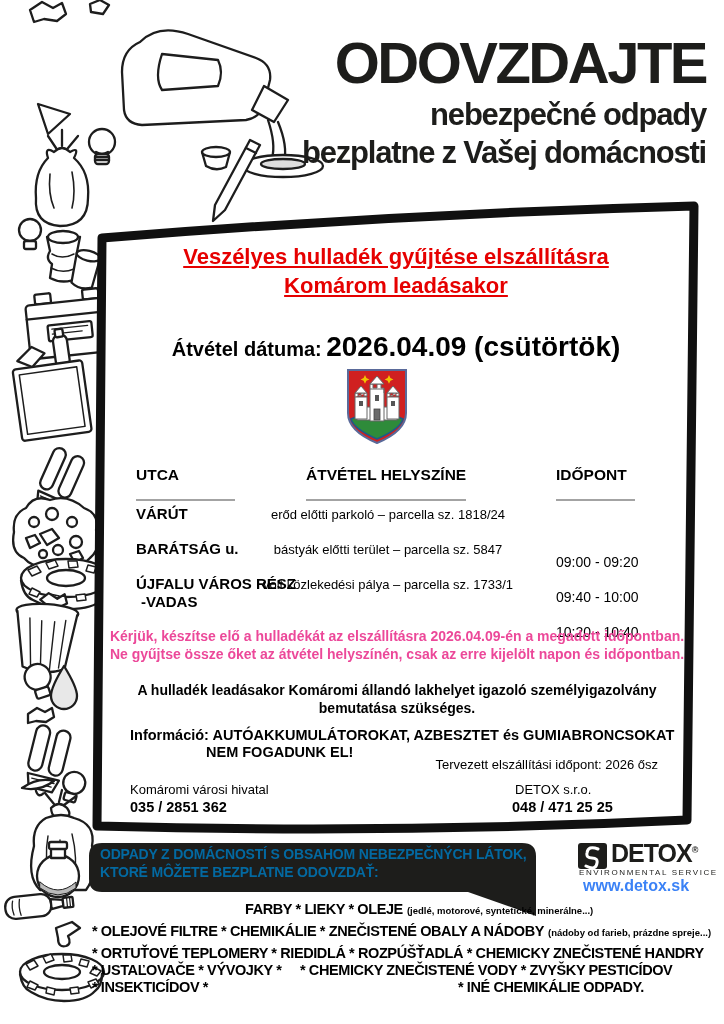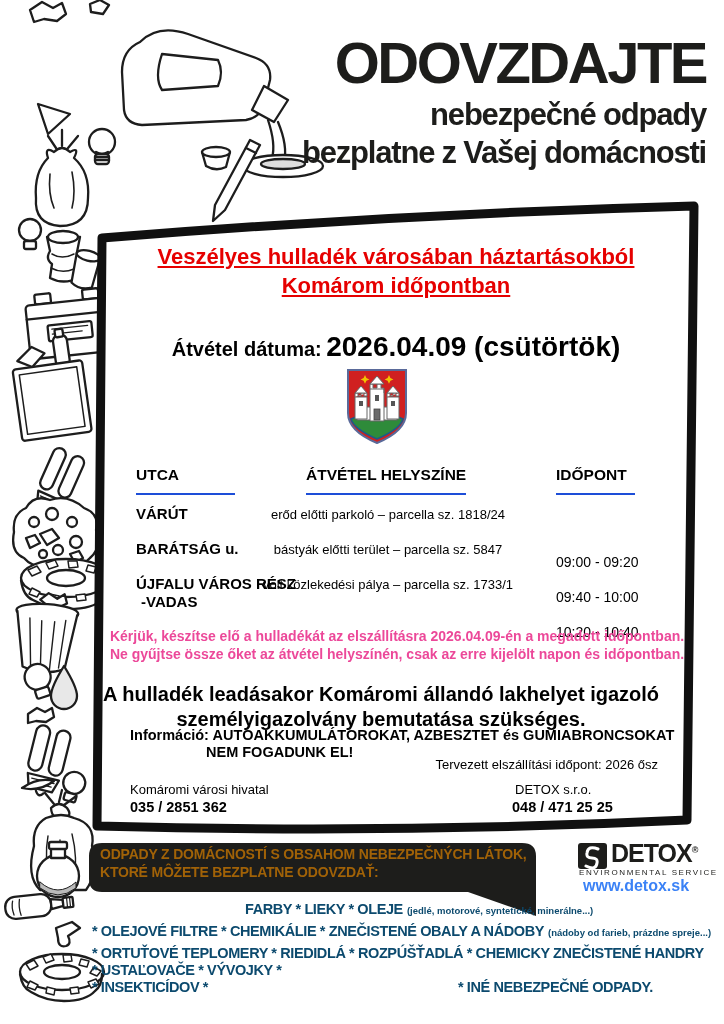--- a/index.html
+++ b/index.html
@@ -10,41 +10,41 @@
   .hdr{right:18px;top:34px;text-align:right;color:#1d1d1b;line-height:1;}
   .hdr-t{font-size:58px;font-weight:700;letter-spacing:-2.5px;}
   .hdr-s{font-size:31px;font-weight:700;letter-spacing:-1.2px;margin-top:7px;}
   
   .n-title{left:100px;top:243px;width:592px;text-align:center;color:#e60000;
            font-weight:700;font-size:22px;line-height:1.3;}
   .n-title div{text-decoration:underline;}
   .n-date{left:100px;top:331px;width:592px;text-align:center;white-space:nowrap;}
   .n-date .lbl{font-size:20px;font-weight:700;text-align:center;}
   .n-date .val{font-size:28px;font-weight:700;}
-  .th{font-weight:700;font-size:15.5px;border-bottom:2px solid #1d4ed8;padding-bottom:9px;display:inline-block;}
+  .th{font-weight:700;font-size:15.5px;border-bottom:2px solid #a3a3a3;padding-bottom:15px;display:inline-block;}
   .street{font-weight:700;font-size:15px;white-space:nowrap;}
   .loc{font-size:13px;width:280px;text-align:center;white-space:nowrap;}
   .time{font-size:14px;white-space:nowrap;margin-top:48px;}
   .warn-red{left:104px;top:627px;width:586px;text-align:center;color:#ec4899;
             font-weight:700;font-size:14px;line-height:1.3;}
-  .warn-blk{left:88px;top:682px;width:586px;text-align:center;font-weight:700;
-            font-size:20px;line-height:1.25;}
+  .warn-blk{left:104px;top:682px;width:586px;text-align:center;font-weight:700;
+            font-size:14px;line-height:1.25;}
   .info{font-weight:700;font-size:14.5px;white-space:nowrap;}
   .planned{left:390px;top:757px;width:268px;text-align:right;font-size:13px;white-space:nowrap;}
   .c-name{font-size:13px;white-space:nowrap;}
   .c-phone{font-weight:700;font-size:14.5px;white-space:nowrap;}
   
-  .banner-line{color:#a16207;font-weight:700;font-size:14px;letter-spacing:-0.2px;white-space:nowrap;}
+  .banner-line{color:#0369a1;font-weight:700;font-size:14px;letter-spacing:-0.2px;white-space:nowrap;}
   
   .detox-word{font-size:25px;font-weight:700;letter-spacing:-1px;color:#1d1d1b;line-height:1;}
   .detox-word sup{font-size:9px;}
   .detox-tag{font-size:8px;letter-spacing:1.6px;color:#1d1d1b;}
   .detox-url{font-size:16px;font-weight:700;color:#3b82f6;}
   
-  .wl{font-weight:700;font-size:14.5px;letter-spacing:-0.4px;color:#0c4a6e;white-space:nowrap;}
+  .wl{font-weight:700;font-size:14.5px;letter-spacing:-0.4px;color:#000000;white-space:nowrap;}
   .wl-note{font-size:9.5px;font-weight:700;letter-spacing:0;margin-left:4px;}
   svg .ln{fill:none;}
 </style>
 </head>
 <body>
 
 <div class="page">
 
   <svg class="abs" style="left:0;top:0" width="724" height="1024" viewBox="0 0 724 1024" fill="#fff" stroke="#1d1d1d" stroke-width="2.3" stroke-linecap="round" stroke-linejoin="round">
     <g>
@@ -199,22 +199,22 @@
     <div class="hdr-t">ODOVZDAJTE</div>
     <div class="hdr-s">nebezpečné odpady</div>
     <div class="hdr-s">bezplatne z Vašej domácnosti</div>
   </div>
 
   <svg class="abs" style="left:86px;top:196px" width="622" height="648" viewBox="0 0 622 648">
     <path d="M16,42 Q310,18 608,10 L601,624 Q310,638 11,630 Z" fill="#ffffff" stroke="#101010" stroke-width="9" stroke-linejoin="round"></path>
   </svg>
 
   <div class="abs n-title">
-    <div>Veszélyes hulladék városában háztartásokból</div>
-    <div>Komárom időpontban</div>
+    <div>Veszélyes hulladék gyűjtése elszállításra</div>
+    <div>Komárom leadásakor</div>
   </div>
 
   <div class="abs n-date">
     <span class="lbl">Átvétel dátuma:</span>
     <span class="val">2026.04.09 (csütörtök)</span>
   </div>
 
   <svg class="abs" style="left:345px;top:367px" width="64" height="80" viewBox="0 0 64 80">
     <path d="M3,3 H61 V46 Q61,64 32,76 Q3,64 3,46 Z" fill="#d02020" stroke="#5a6a9a" stroke-width="2"></path>
     <path d="M6,52 Q32,40 58,52 Q55,62 32,72 Q9,62 6,52 Z" fill="#2e8b3a" stroke="#1c5a8a" stroke-width="1.5"></path>
@@ -289,16 +289,17 @@
   <div class="abs detox-url" style="left:583px;top:877px">www.detox.sk</div>
 
   <div class="abs wl" style="left:245px;top:901px">
     <span>FARBY * LIEKY * OLEJE</span><span class="wl-note">(jedlé, motorové, syntetické, minerálne...)</span>
   </div>
   <div class="abs wl" style="left:92px;top:923px">
     <span>* OLEJOVÉ FILTRE * CHEMIKÁLIE * ZNEČISTENÉ OBALY A NÁDOBY</span><span class="wl-note">(nádoby od farieb, prázdne spreje...)</span>
   </div>
   <div class="abs wl" style="left:92px;top:945px">* ORTUŤOVÉ TEPLOMERY * RIEDIDLÁ * ROZPÚŠŤADLÁ * CHEMICKY ZNEČISTENÉ HANDRY</div>
   <div class="abs wl" style="left:92px;top:962px">* USTAĽOVAČE * VÝVOJKY *</div>
+  <div class="abs wl" style="left:300px;top:962px">* CHEMICKY ZNEČISTENÉ VODY * ZVYŠKY PESTICÍDOV</div>
   <div class="abs wl" style="left:92px;top:979px">* INSEKTICÍDOV *</div>
-  <div class="abs wl" style="left:458px;top:979px">* INÉ NEBEZPEČNÉ ODPADY.</div>
+  <div class="abs wl" style="left:458px;top:979px">* INÉ CHEMIKÁLIE ODPADY.</div>
 
 </div>
 
 </body></html>

